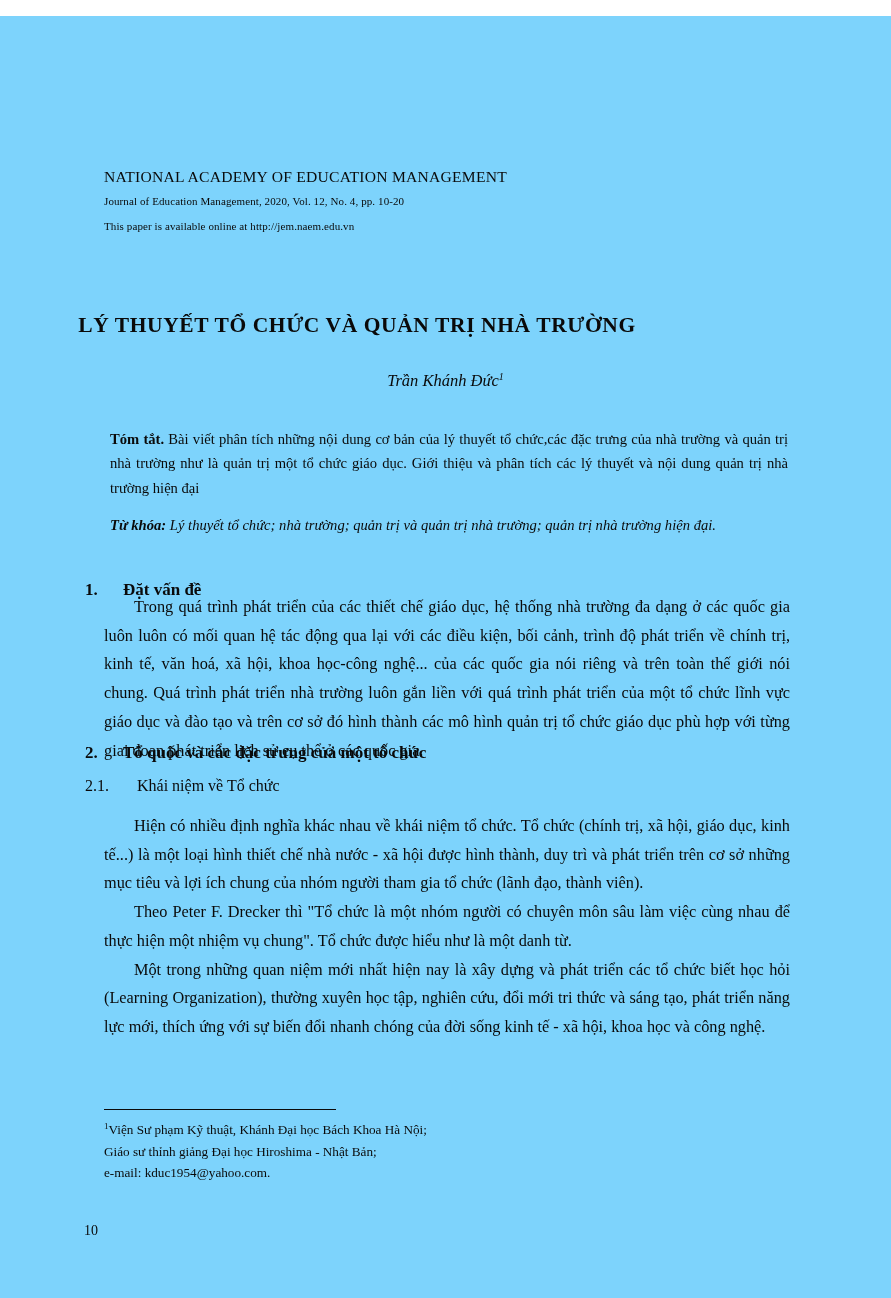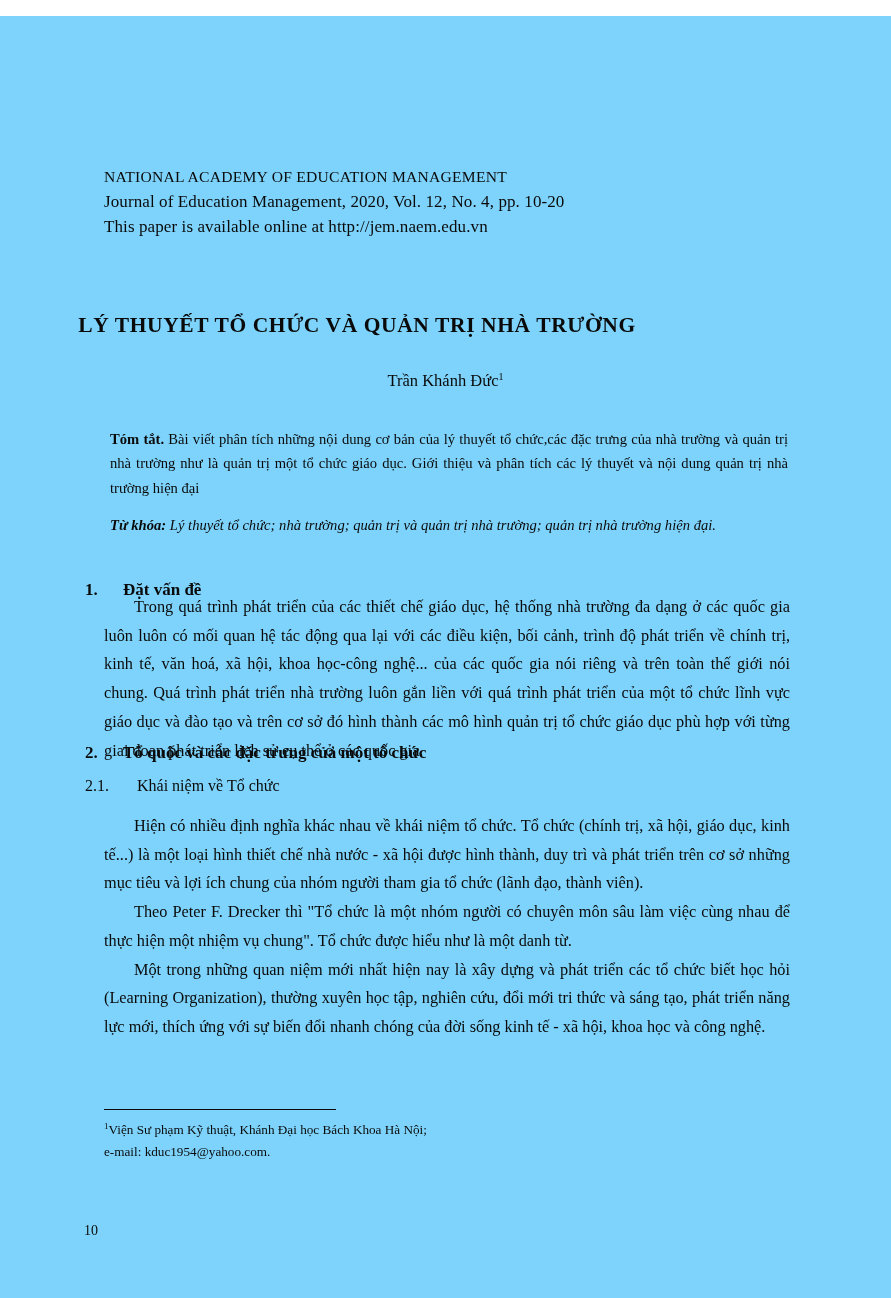--- a/index.html
+++ b/index.html
@@ -22,21 +22,21 @@
   }
 
   
   .journal-header {
     position: absolute;
     left: 104px;
     top: 148px;
     width: 700px;
   }
   .journal-header .line {
-    font-size: 17px;
+    font-size: 11px;
     line-height: 25px;
     letter-spacing: 0.1px;
     white-space: nowrap;
   }
   .journal-header .line.caps {
     font-size: 15.6px;
     letter-spacing: 0.25px;
   }
 
   
@@ -50,20 +50,21 @@
     font-weight: bold;
     letter-spacing: 0.6px;
   }
   .doc-author {
     position: absolute;
     left: 0;
     top: 355px;
     width: 891px;
     text-align: center;
     font-size: 16.5px;
+    font-style: italic;
   }
   .doc-author sup {
     font-size: 10px;
     vertical-align: super;
     line-height: 0;
   }
 
   
   .abstract-block {
     position: absolute;
@@ -195,18 +196,19 @@
 
   <div class="body-block" style="top:796px;">
     <p>Hiện có nhiều định nghĩa khác nhau về khái niệm tổ chức. Tổ chức (chính trị, xã hội, giáo dục, kinh tế...) là một loại hình thiết chế nhà nước - xã hội được hình thành, duy trì và phát triển trên cơ sở những mục tiêu và lợi ích chung của nhóm người tham gia tổ chức (lãnh đạo, thành viên).</p>
     <p>Theo Peter F. Drecker thì "Tổ chức là một nhóm người có chuyên môn sâu làm việc cùng nhau để thực hiện một nhiệm vụ chung". Tổ chức được hiểu như là một danh từ.</p>
     <p>Một trong những quan niệm mới nhất hiện nay là xây dựng và phát triển các tổ chức biết học hỏi (Learning Organization), thường xuyên học tập, nghiên cứu, đổi mới tri thức và sáng tạo, phát triển năng lực mới, thích ứng với sự biến đổi nhanh chóng của đời sống kinh tế - xã hội, khoa học và công nghệ.</p>
   </div>
 
   <div class="footnote-rule"></div>
   <div class="footnote">
     <div><sup>1</sup><span>Viện Sư phạm Kỹ thuật, Khánh Đại học Bách Khoa Hà Nội;</span></div>
+    <div>Giáo sư thỉnh giảng Đại học Hiroshima - Nhật Bản;</div>
     <div>e-mail: kduc1954@yahoo.com.</div>
   </div>
 
   <div class="page-number">10</div>
 
 </div>
 
 </body></html>

